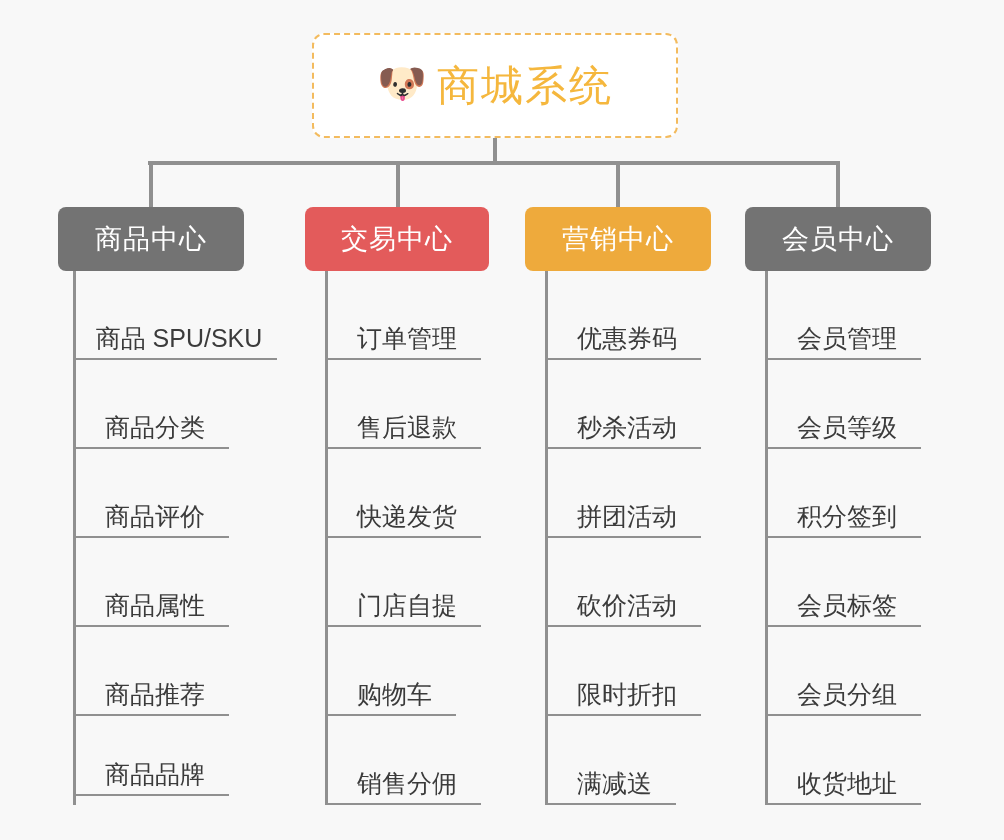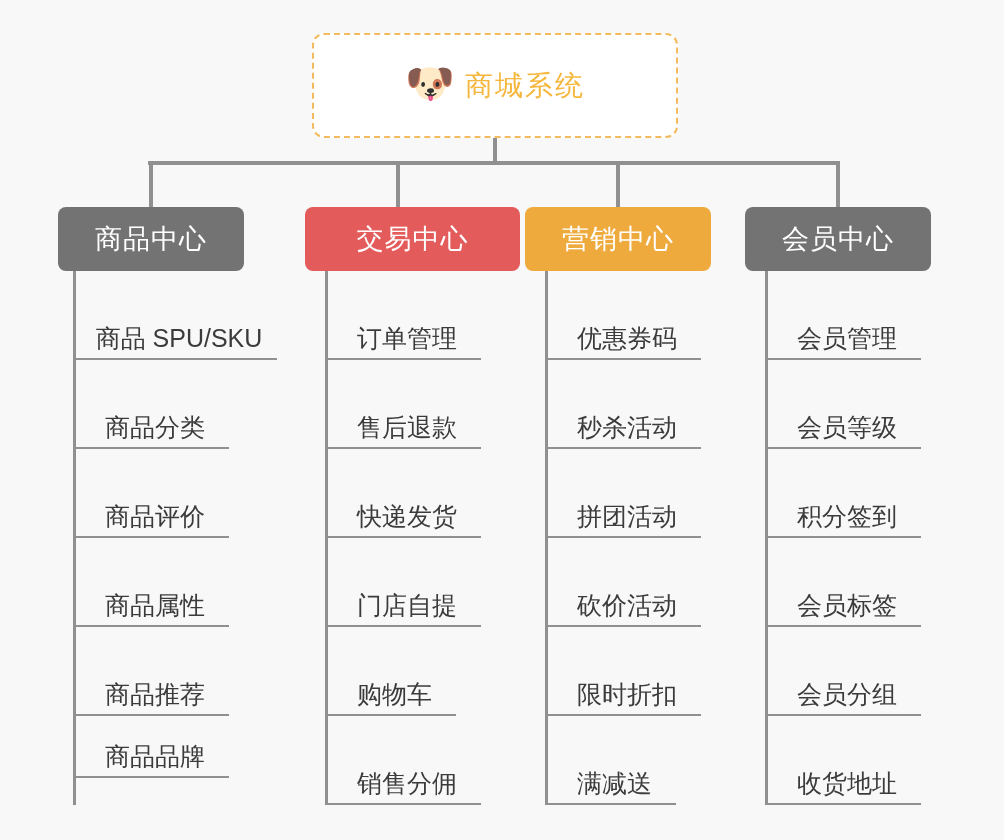--- a/index.html
+++ b/index.html
@@ -39,21 +39,21 @@
   }
   .root-emoji {
     font-size: 40px;
     line-height: 1;
     display: block;
     width: 46px;
     height: 46px;
     position: relative;
   }
   .root-title {
-    font-size: 28px;
+    font-size: 42px;
     color: #f5b73d;
     letter-spacing: 2px;
     white-space: nowrap;
     font-weight: normal;
     text-align: right;
   }
 
   
   .conn {
     position: absolute;
@@ -150,25 +150,25 @@
         </div>
         <div class="leaf-item" style="top: 178px; width: 156px;">
           <span class="leaf-label">商品评价</span>
         </div>
         <div class="leaf-item" style="top: 267px; width: 156px;">
           <span class="leaf-label">商品属性</span>
         </div>
         <div class="leaf-item" style="top: 356px; width: 156px;">
           <span class="leaf-label">商品推荐</span>
         </div>
-        <div class="leaf-item" style="top: 418px; width: 156px; text-align: center;">
+        <div class="leaf-item" style="top: 436px; width: 156px; text-align: center;">
           <span class="leaf-label">商品品牌</span>
         </div>
       </div>
-      <div class="branch-head" style="left: 305px; width: 215px; background: rgb(227, 91, 91);">
+      <div class="branch-head" style="left: 305px; width: 184px; background: rgb(227, 91, 91);">
         <span>交易中心</span>
       </div>
       <div class="leaf-col" style="left: 325px;">
         <div class="leaf-spine" style="height: 534px;"></div>
         <div class="leaf-item" style="top: 0px; width: 156px;">
           <span class="leaf-label">订单管理</span>
         </div>
         <div class="leaf-item" style="top: 89px; width: 156px;">
           <span class="leaf-label">售后退款</span>
         </div>

